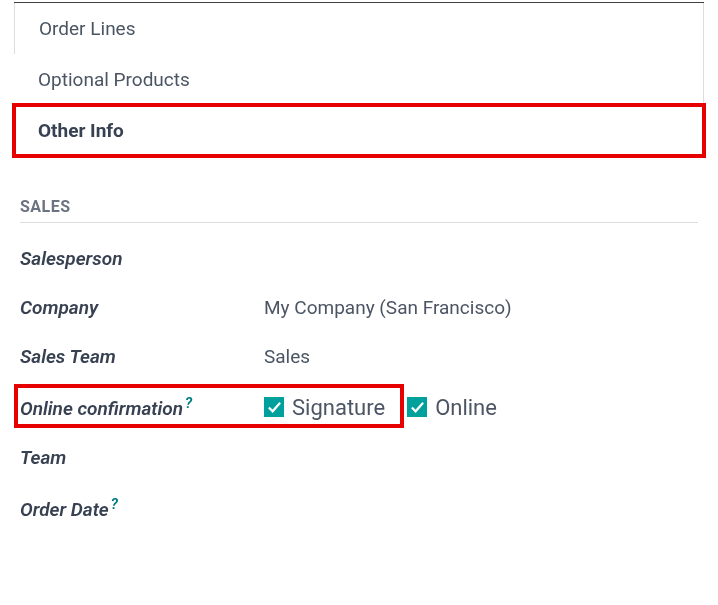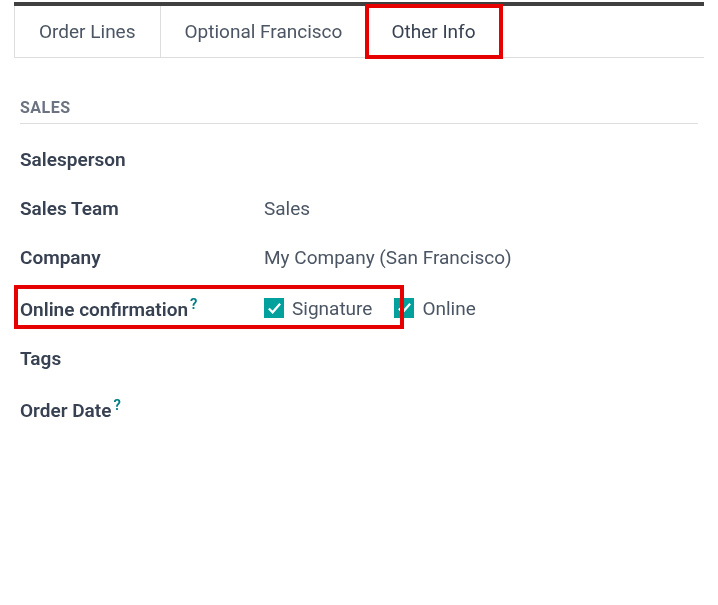--- a/index.html
+++ b/index.html
@@ -6,36 +6,37 @@
     body {
       font-family: -apple-system, BlinkMacSystemFont, "Segoe UI", Roboto, sans-serif;
       background: #fff;
       width: 718px;
       height: 605px;
       padding: 0;
       color: #374151;
     }
     .tab-row {
       display: flex;
-      border-top: 4px solid #404040;
+      border-top: 1px solid #404040;
       border-bottom: 1px solid #ddd;
       margin: 2px 14px 0 14px;
+      flex-direction: column;
     }
     .tab {
       padding: 14px 24px;
       font-size: 19px;
       color: #4b5563;
       cursor: pointer;
       border-right: 1px solid #ddd;
       background: #fff;
     }
     .tab:first-child { border-left: 1px solid #ddd; }
     .tab.active {
       color: #374151;
-      font-weight: 400;
+      font-weight: 700;
     }
     .section {
       padding: 40px 20px 0 20px;
     }
     .section-title {
       font-size: 16px;
       font-weight: 700;
       color: #6b7280;
       letter-spacing: 0.5px;
       padding-bottom: 6px;
@@ -45,20 +46,21 @@
     .form-row {
       display: flex;
       align-items: center;
       margin-bottom: 26px;
     }
     .form-label {
       width: 244px;
       font-size: 19px;
       font-weight: 600;
       color: #374151;
+      font-style: italic;
     }
     .form-value {
       font-size: 19px;
       color: #4b5563;
       font-weight: 400;
     }
     .help-sup {
       color: #017e84;
       font-size: 15px;
       vertical-align: super;
@@ -79,59 +81,59 @@
       width: 20px;
       height: 20px;
       background: #00a09d;
       display: flex;
       align-items: center;
       justify-content: center;
       cursor: pointer;
     }
     .checkbox svg { width: 15px; height: 15px; }
     .checkbox-label {
-      font-size: 19px;
+      font-size: 22px;
       color: #4b5563;
     }
     .highlight-red {
       outline: 4px solid #e60000;
       outline-offset: -2px;
     }
     .online-confirm-highlight {
       position: absolute;
       border: 4px solid #e60000;
       pointer-events: none;
     }
     .rel { position: relative; }
   </style>
 </head>
 <body>
 
 <div class="tab-row">
   <div class="tab">Order Lines</div>
-  <div class="tab">Optional Francisco</div>
+  <div class="tab">Optional Products</div>
   <div class="tab active highlight-red">Other Info</div>
 </div>
 
 <div class="section">
   <div class="section-title">SALES</div>
 
   <div class="form-row">
     <div class="form-label">Salesperson</div>
     <div class="form-value"></div>
   </div>
 
   <div class="form-row">
-    <div class="form-label">Sales Team</div>
-    <div class="form-value">Sales</div>
+    <div class="form-label">Company</div>
+    <div class="form-value">My Company (San Francisco)</div>
   </div>
 
   <div class="form-row">
-    <div class="form-label">Company</div>
-    <div class="form-value">My Company (San Francisco)</div>
+    <div class="form-label">Sales Team</div>
+    <div class="form-value">Sales</div>
   </div>
 
   <div class="rel">
     <div class="online-confirm-highlight" style="left:-6px; top:-10px; width:390px; height:44px;"></div>
     <div class="form-row">
       <div class="form-label">
         <span>Online confirmation</span><span class="help-sup">?</span>
       </div>
       <div class="checkbox-group">
         <div class="checkbox-item">
@@ -149,21 +151,21 @@
               </svg>
           </div>
           <span class="checkbox-label">Online</span>
         </div>
       </div>
     </div>
   </div>
 
 
   <div class="form-row">
-    <div class="form-label">Tags</div>
+    <div class="form-label">Team</div>
     <div class="form-value"></div>
   </div>
 
   <div class="form-row">
     <div class="form-label">
       <span>Order Date</span><span class="help-sup">?</span>
     </div>
     <div class="form-value"></div>
   </div>
 

